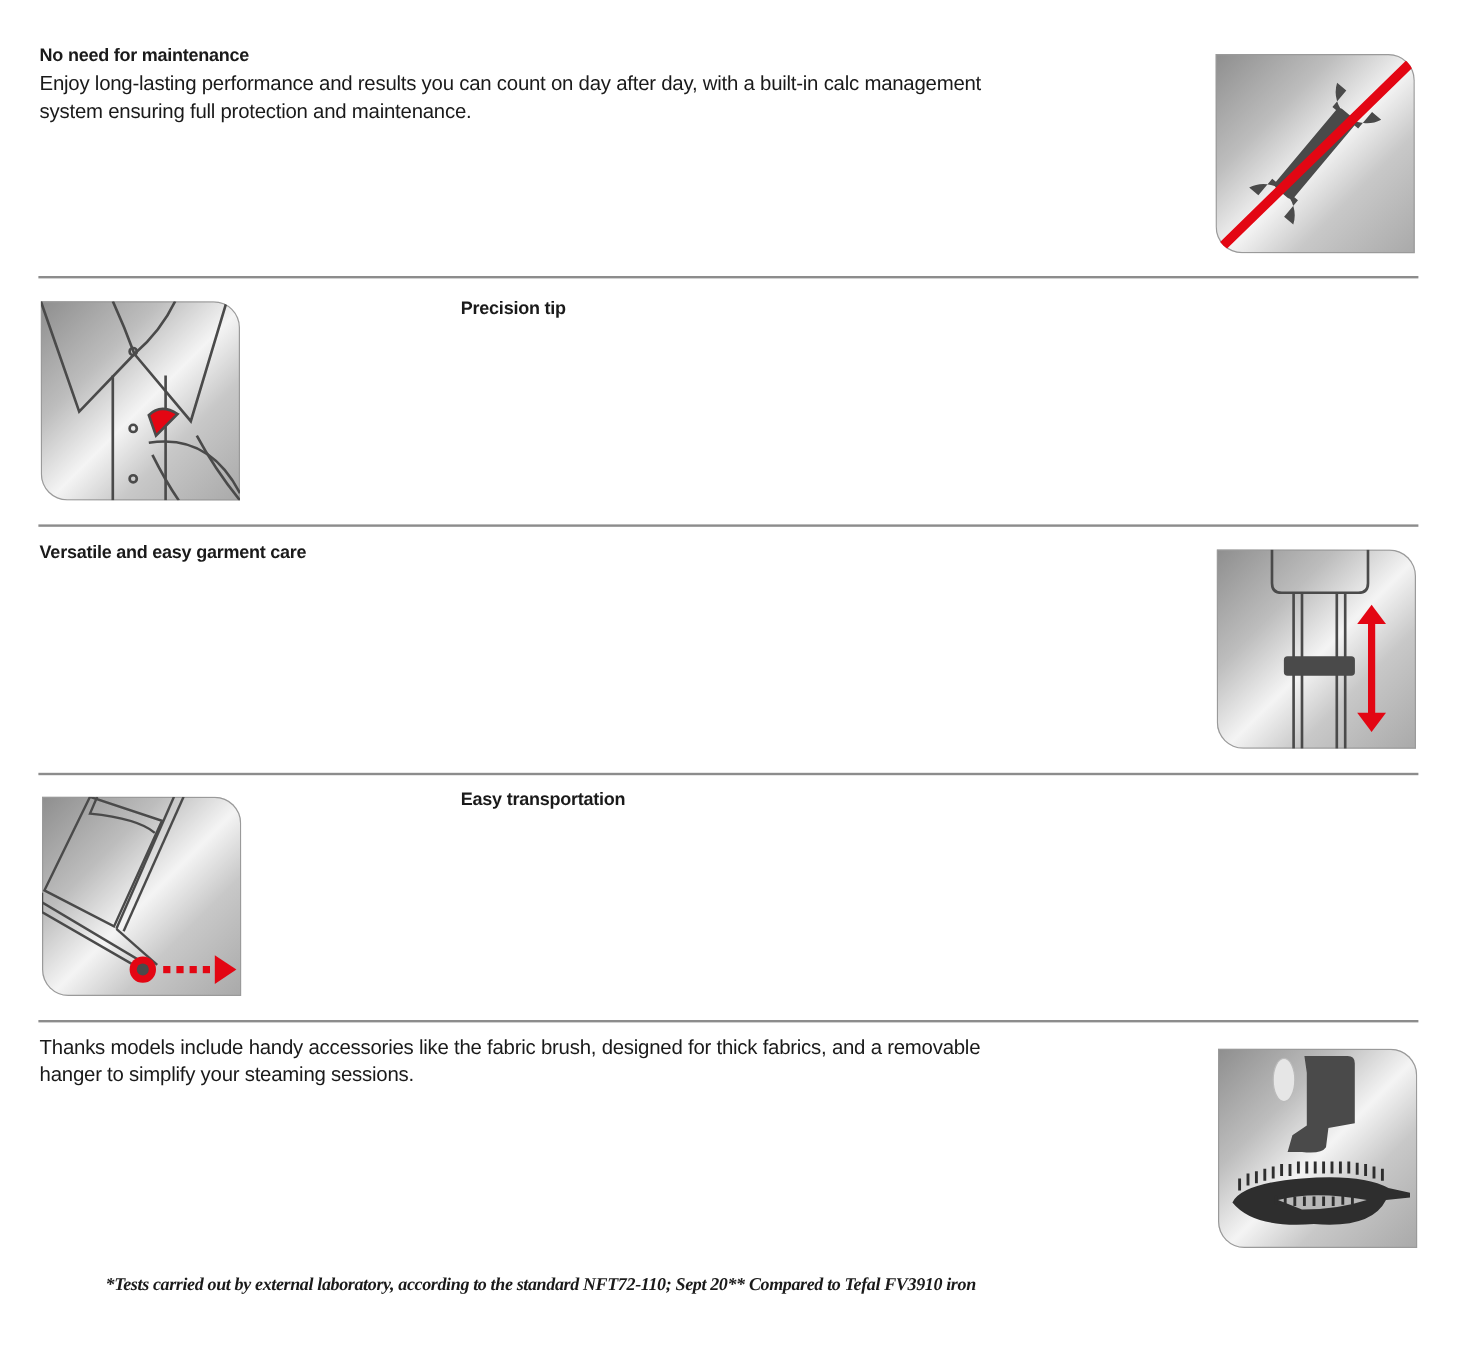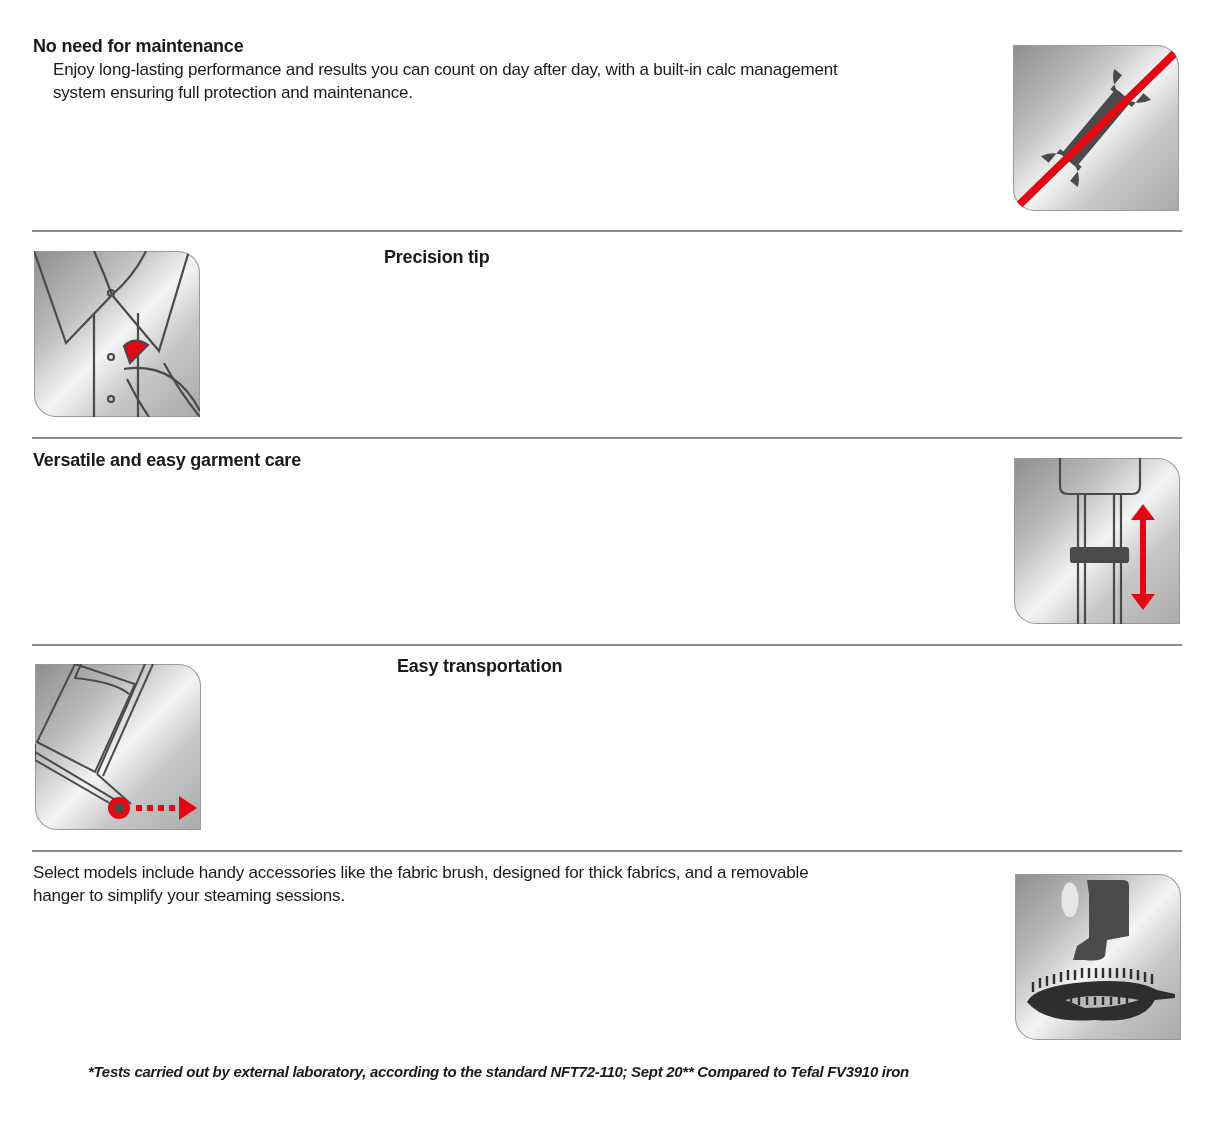--- a/index.html
+++ b/index.html
@@ -1,34 +1,34 @@
 <!DOCTYPE html>
 <html><head>
 <meta charset="utf-8">
 <style>
   html, body { margin: 0; padding: 0; background: #ffffff; }
   body { width: 1214px; height: 1124px; position: relative; overflow: hidden;
          font-family: "Liberation Sans", "DejaVu Sans", sans-serif; color: #1a1a1a; }
   .divider { position: absolute; left: 32px; width: 1150px; height: 0; border-top: 2px solid #8c8c8c; }
   .block { position: absolute; }
-  .title { font-weight: bold; font-size: 18px; line-height: 23px; margin: 0; letter-spacing: -0.2px; }
+  .title { font-weight: bold; font-size: 15px; line-height: 23px; margin: 0; letter-spacing: -0.2px; }
   .desc { font-size: 17px; line-height: 23px; margin: 0; letter-spacing: -0.2px; }
   .icon-tile { position: absolute; width: 166px; height: 166px; overflow: hidden;
                border-radius: 0 22px 0 22px;
                background: linear-gradient(135deg, #8e8e8e 0%, #bdbdbd 30%, #f4f4f4 52%, #c8c8c8 70%, #a9a9a9 100%);
                box-shadow: inset 0 0 0 1px #9a9a9a; }
   .icon-tile svg { position: absolute; left: 0; top: 0; width: 166px; height: 166px; }
-  .footnote { position: absolute; left: 88px; top: 1063px; font-size: 15px; font-weight: bold; font-style: italic; letter-spacing: -0.3px; color: #1a1a1a; }
+  .footnote { position: absolute; left: 88px; top: 1063px; font-size: 15px; font-weight: bold; font-style: italic; letter-spacing: -0.3px; color: #1a1a1a; font-family: Liberation Serif, serif; }
 </style>
 </head>
 <body>
 
 <div class="block" style="left:33px; top:35px; width:800px;">
   <p class="title">No need for maintenance</p>
-  <p class="desc" style="width:790px;margin-left:20px;">Enjoy long-lasting performance and results you can count on day after day, with a built-in calc management system ensuring full protection and maintenance.</p>
+  <p class="desc" style="width:790px;">Enjoy long-lasting performance and results you can count on day after day, with a built-in calc management system ensuring full protection and maintenance.</p>
 </div>
 <div class="icon-tile" style="left:1013px; top:45px;">
   <svg viewBox="0 0 166 166">
     <g fill="#4a4a4a" transform="rotate(40 83 83)">
       <rect x="73" y="40" width="20" height="86" rx="4"></rect>
       <path d="M59 26 a26 26 0 0 0 48 0 l-10 0 l0 18 l-28 0 l0 -18 z"></path>
       <path d="M59 140 a26 26 0 0 1 48 0 l-10 0 l0 -18 l-28 0 l0 18 z"></path>
     </g>
     <line x1="4" y1="162" x2="166" y2="4" stroke="#e30613" stroke-width="8" stroke-linecap="round"></line>
   </svg>
@@ -86,27 +86,27 @@
     <line x1="62" y1="110" x2="96" y2="140"></line>
     <circle cx="84" cy="144" r="11" fill="#e30613" stroke="none"></circle>
     <circle cx="84" cy="144" r="5" fill="#4a4a4a" stroke="none"></circle>
     <rect x="101" y="141" width="6" height="6" fill="#e30613" stroke="none"></rect>
     <rect x="112" y="141" width="6" height="6" fill="#e30613" stroke="none"></rect>
     <rect x="123" y="141" width="6" height="6" fill="#e30613" stroke="none"></rect>
     <rect x="134" y="141" width="6" height="6" fill="#e30613" stroke="none"></rect>
     <polygon points="144,132 162,144 144,156" fill="#e30613" stroke="none"></polygon>
   </svg>
 </div>
-<div class="block" style="left:384px; top:655px; width:760px;margin-left:13px;">
+<div class="block" style="left:384px; top:655px; width:760px;">
   <p class="title">Easy transportation</p>
 </div>
 <div class="divider" style="top:850px;"></div>
 
 <div class="block" style="left:33px; top:861px; width:800px;">
-  <p class="desc" style="width:795px;">Select models include handy accessories like the fabric brush, designed for thick fabrics, and a removable hanger to simplify your steaming sessions.</p>
+  <p class="desc" style="width:795px;">Thanks models include handy accessories like the fabric brush, designed for thick fabrics, and a removable hanger to simplify your steaming sessions.</p>
 </div>
 <div class="icon-tile" style="left:1015px; top:874px;">
   <svg viewBox="0 0 166 166">
     <path d="M72 6 L108 6 Q114 6 114 12 L114 62 L92 66 L90 82 Q86 88 70 86 L58 86 L62 72 L74 64 L74 20 Z" fill="#4a4a4a"></path>
     <ellipse cx="55" cy="26" rx="9" ry="18" fill="#e6e6e6" stroke="#bbbbbb" stroke-width="1"></ellipse>
     <path d="M12 128 Q20 112 70 108 Q120 104 142 116 L160 120 L160 124 L140 126 Q128 150 80 146 Q30 150 12 128 Z" fill="#2e2e2e"></path>
     <path d="M50 126 Q80 118 124 126 Q100 134 70 134 Z" fill="#b8b8b8"></path>
     <g stroke="#2e2e2e" stroke-width="2.4">
       <line x1="18" y1="118" x2="18" y2="108"></line>
         <line x1="25" y1="114" x2="25" y2="104"></line>

